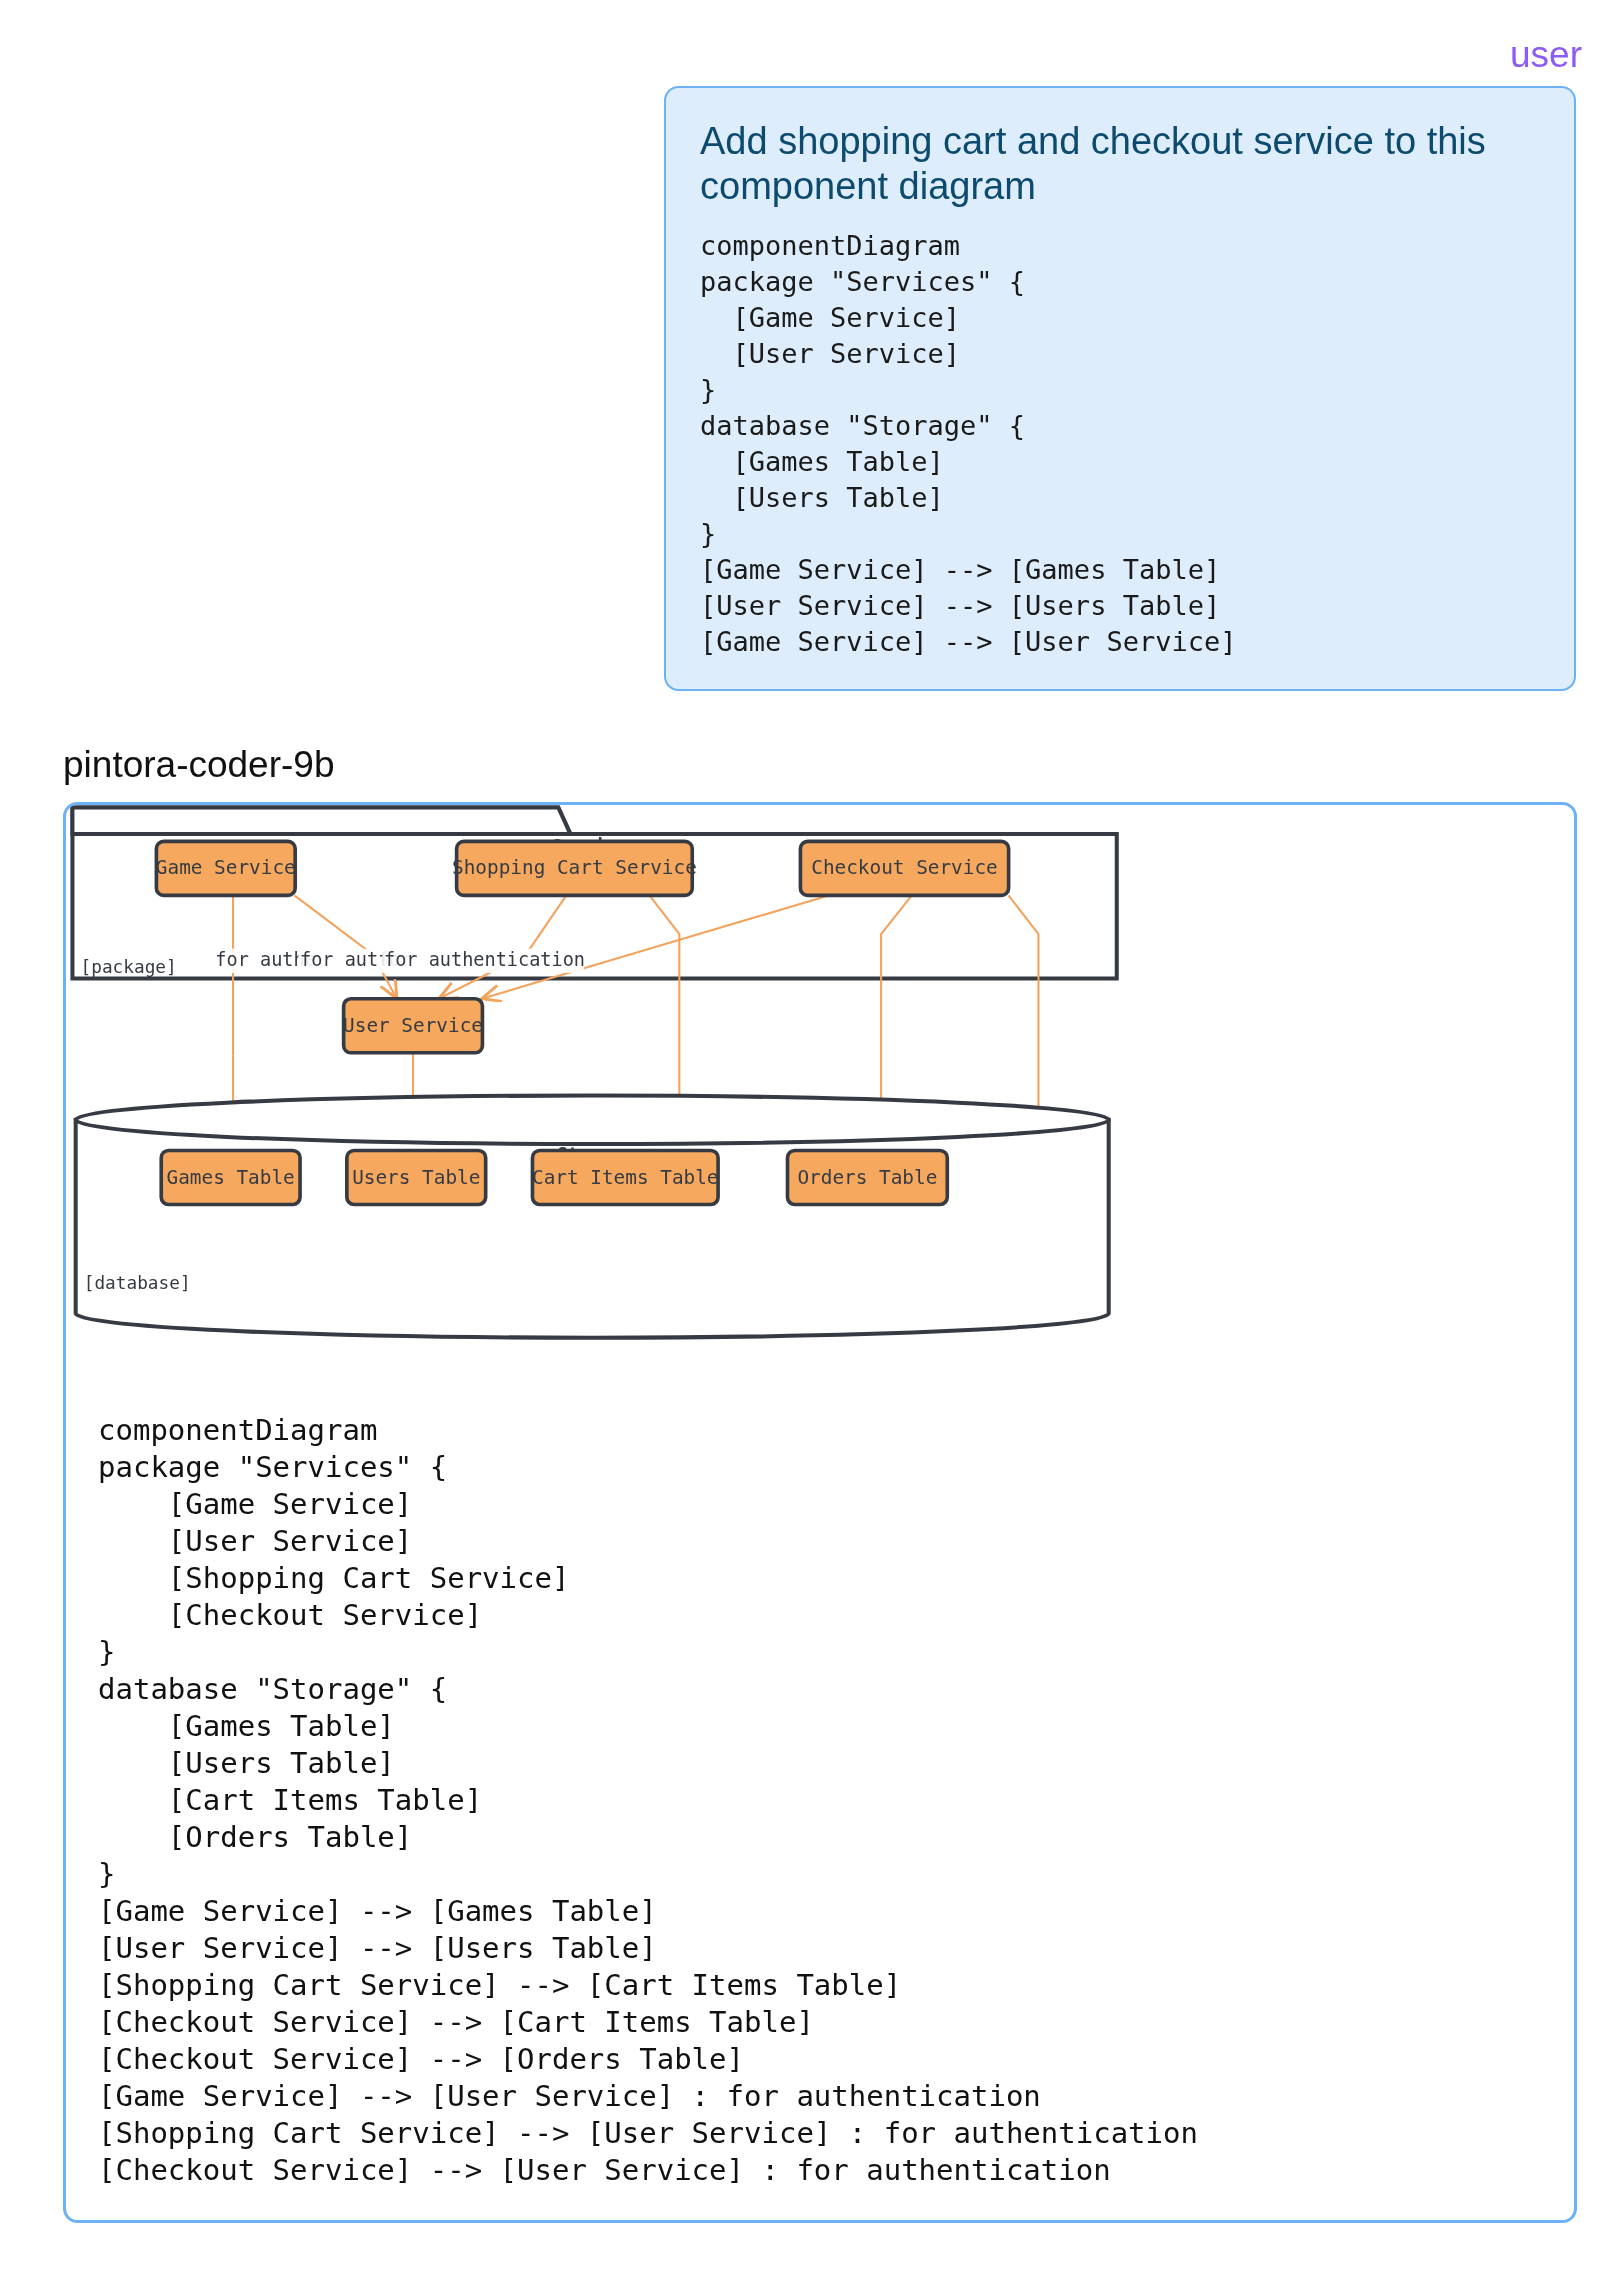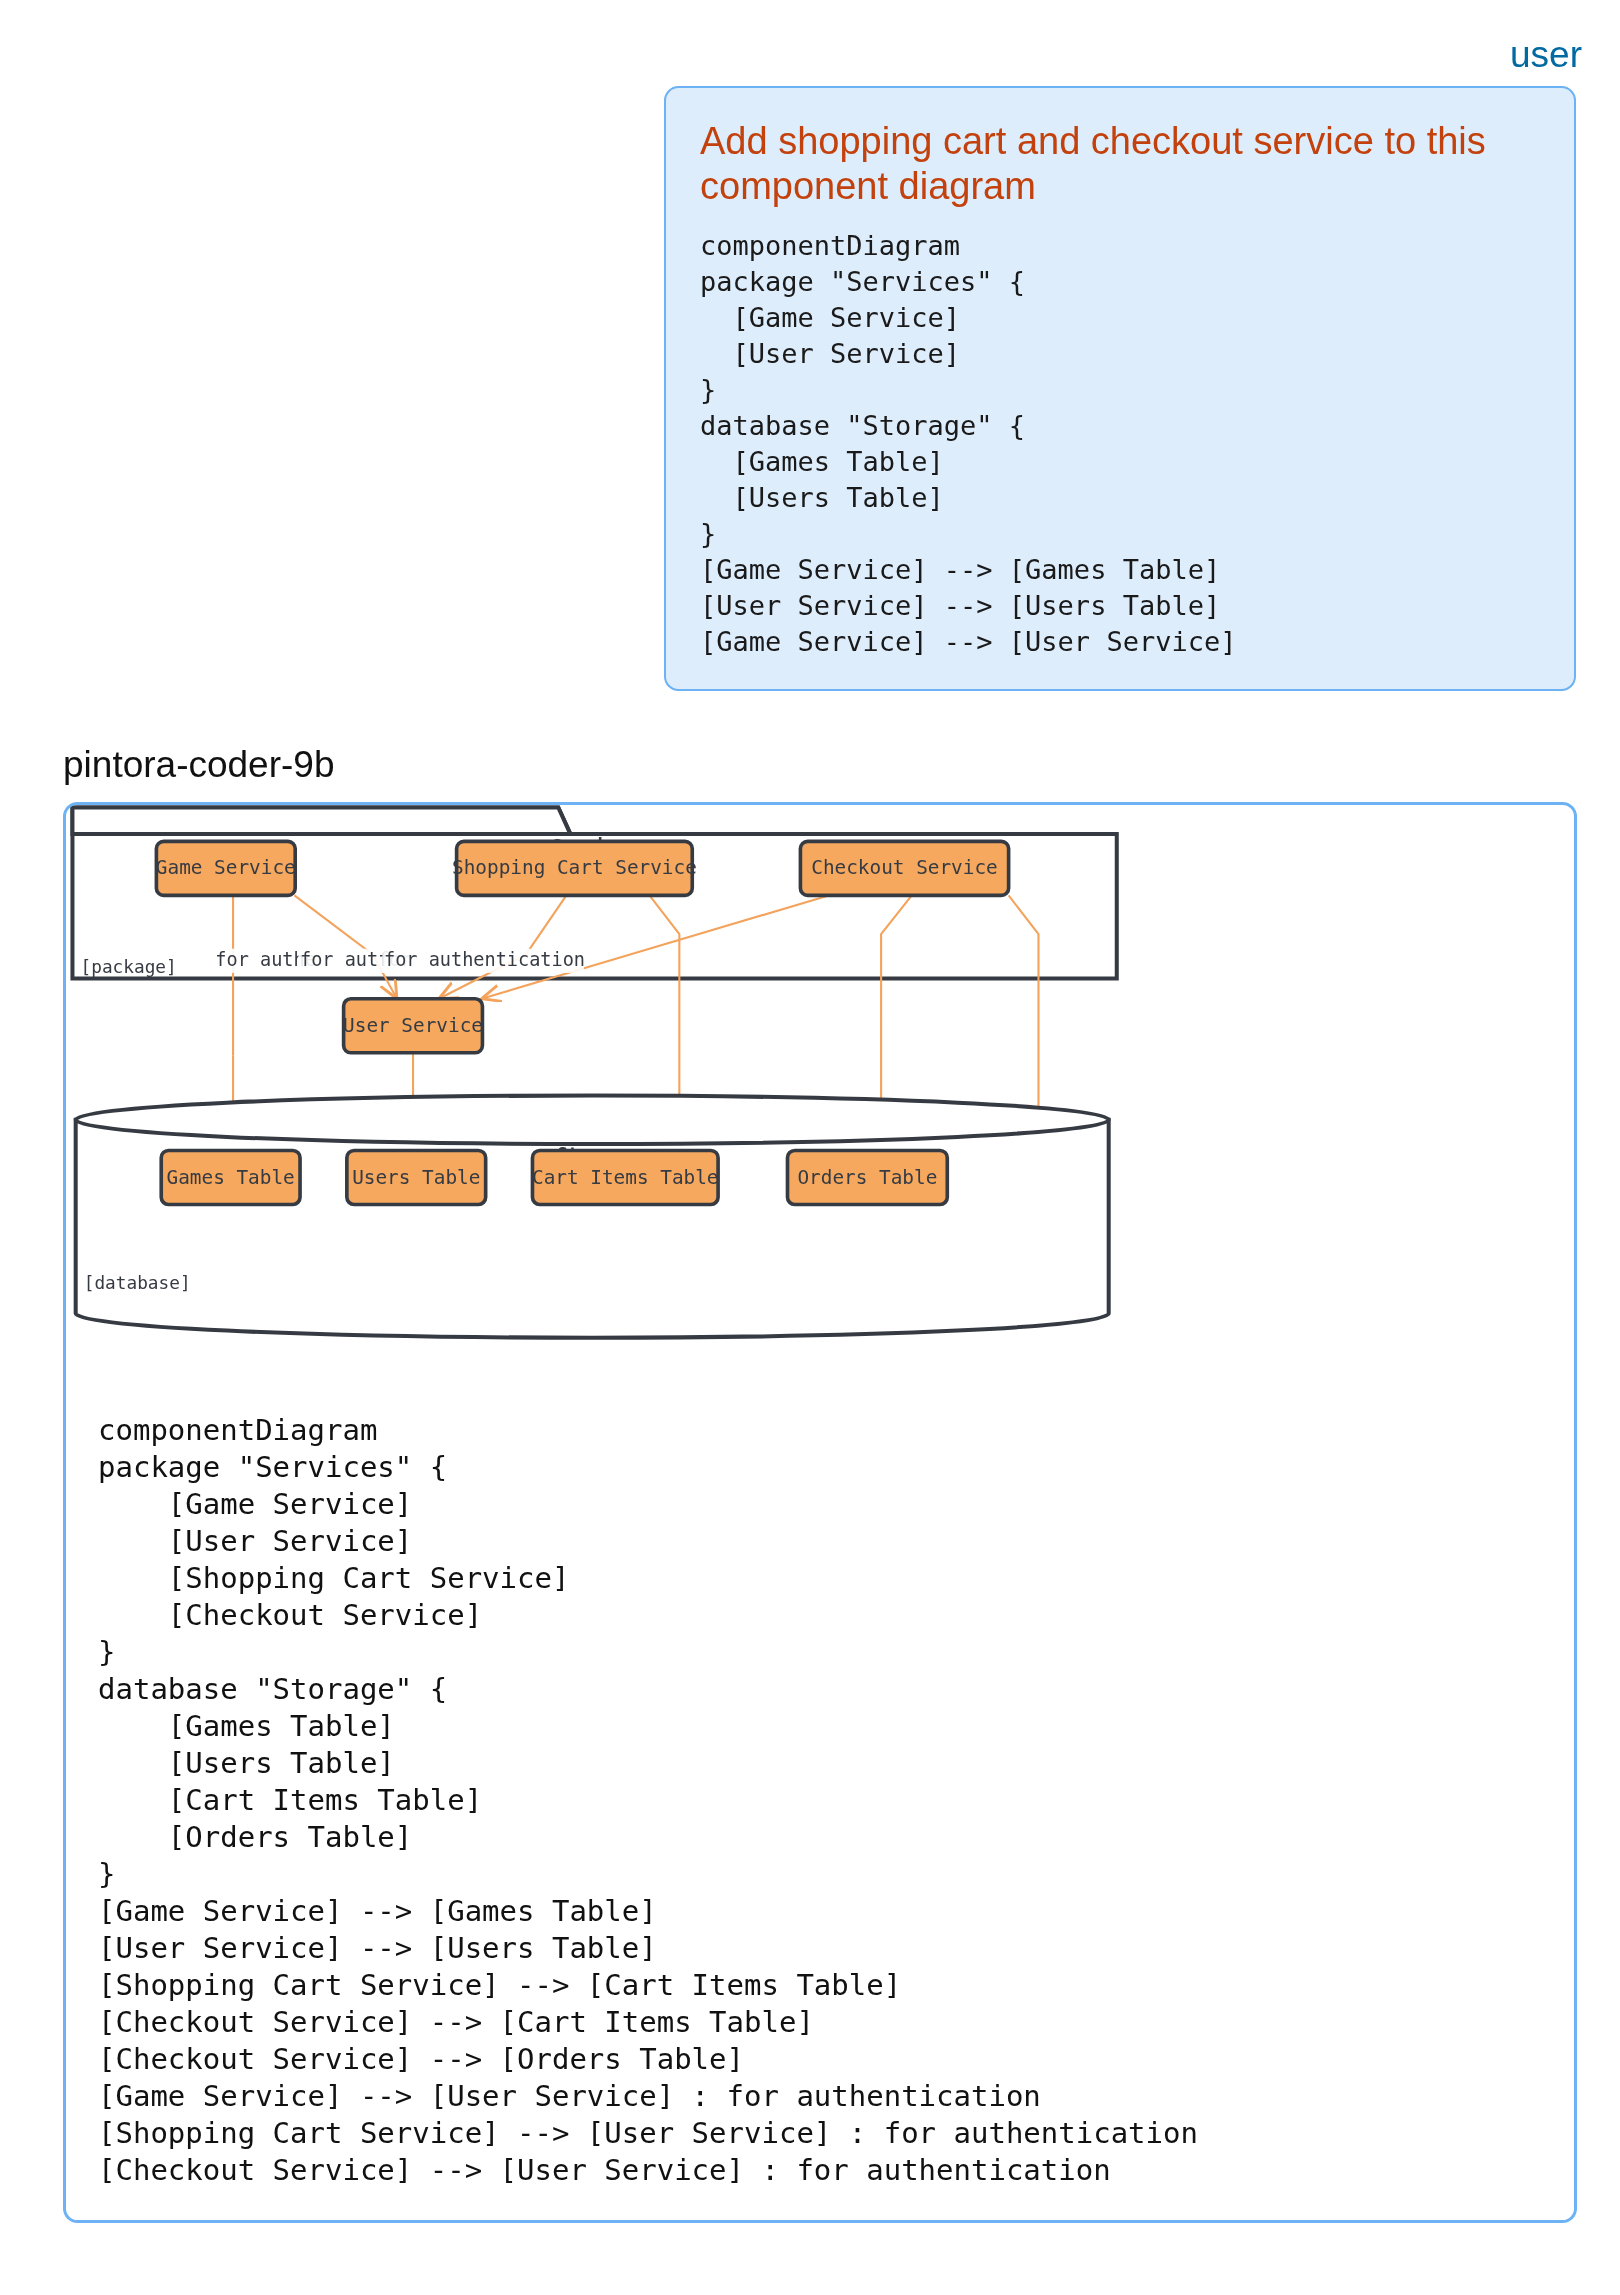--- a/index.html
+++ b/index.html
@@ -18,39 +18,39 @@
     height: 2295px;
     background: #ffffff;
   }
 
   
   .user-role {
     position: absolute;
     top: 34px;
     right: 39px;
     font-size: 37px;
-    color: #0369a1;
+    color: #8b5cf6;
     font-family: "Liberation Sans", sans-serif;
     letter-spacing: 0px;
     margin-left: 30px;
   }
 
   .user-bubble {
     position: absolute;
     left: 664px;
     top: 86px;
     width: 912px;
     background: #DEEDFC;
     border: 2.4px solid #6CB2F5;
     border-radius: 14.5px;
     padding: 31px 34px 29px 34px;
   }
 
   .user-heading {
-    color: #c2410c;
+    color: #0c4a6e;
     font-size: 38px;
     line-height: 1.18;
     font-family: "Liberation Sans", sans-serif;
     font-weight: 400;
     margin: 0 0 19.4px 0;
     white-space: pre-wrap;
   }
 
   .code-block {
     font-family: "DejaVu Sans Mono", monospace;

